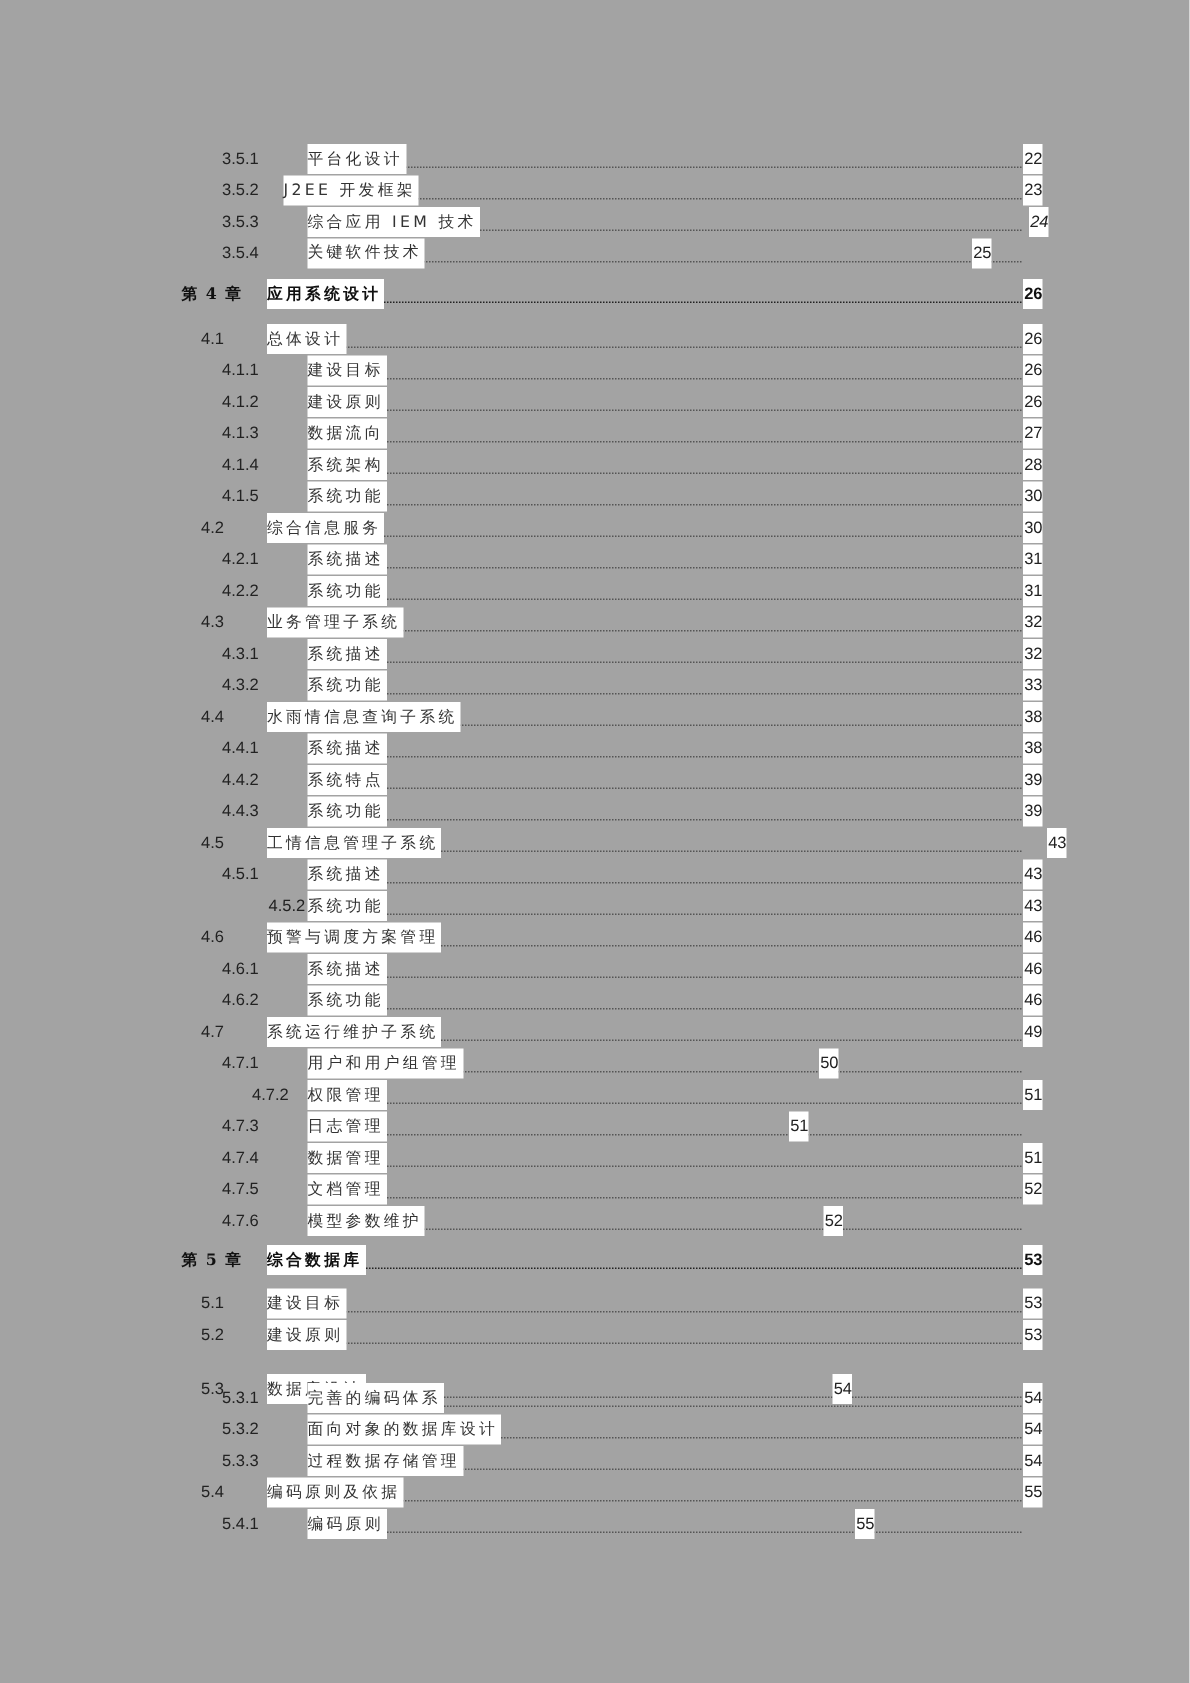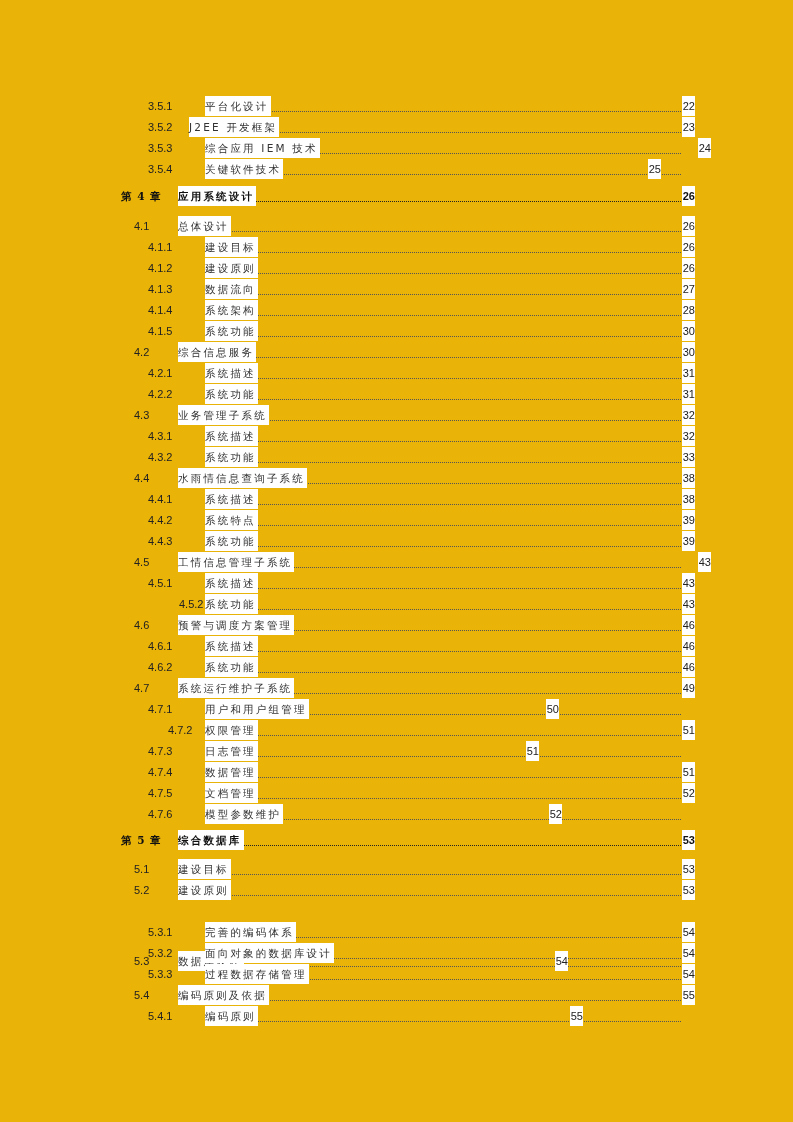--- a/index.html
+++ b/index.html
@@ -13,21 +13,21 @@
       position: relative;
       overflow: hidden;
       color: #1a1a1a;
     }
     .page {
       position: absolute;
       left: 0;
       top: 0;
       width: 793px;
       height: 1122px;
-      background: #eab308;
+      background: #a3a3a3;
     }
     .toc {
       position: absolute;
       left: 0;
       top: 0;
       width: 793px;
     }
     .toc-row {
       position: absolute;
       left: 0;
@@ -107,25 +107,25 @@
       <div class="toc-row subsub" style="top: 117px; width: 793px;">
     <span class="toc-num" style="left: 148px;">3.5.2</span>
     <span class="toc-title" style="left: 189px;">J2EE 开发框架</span>
     <span class="toc-leader" style="left: 189px; width: 492px;"></span>
     <span class="toc-page" style="right: 98px;">23</span>
   </div>
       <div class="toc-row subsub" style="top: 138px; width: 793px;">
     <span class="toc-num" style="left: 148px;">3.5.3</span>
     <span class="toc-title" style="left: 205px;">综合应用 IEM 技术</span>
     <span class="toc-leader" style="left: 205px; width: 476px;"></span>
-    <span class="toc-page" style="right: 82px;">24</span>
+    <span class="toc-page" style="right: 94px; font-style: italic;">24</span>
   </div>
       <div class="toc-row subsub" style="top: 159px; width: 759px;">
     <span class="toc-num" style="left: 148px;">3.5.4</span>
-    <span class="toc-title" style="left: 205px;">关键软件技术</span>
+    <span class="toc-title" style="left: 205px; font-family: Liberation Serif, serif;">关键软件技术</span>
     <span class="toc-leader" style="left: 205px; width: 476px;"></span>
     <span class="toc-page" style="right: 98px;">25</span>
   </div>
       <div class="toc-row chapter" style="top: 186px; width: 793px;">
     <span class="toc-num" style="left: 121px;">第 4 章</span>
     <span class="toc-title" style="left: 178px;">应用系统设计</span>
     <span class="toc-leader" style="left: 178px; width: 503px;"></span>
     <span class="toc-page" style="right: 98px;">26</span>
   </div>
       <div class="toc-row sub" style="top: 216px; width: 793px;">
@@ -313,21 +313,21 @@
     <span class="toc-title" style="left: 178px;">建设目标</span>
     <span class="toc-leader" style="left: 178px; width: 503px;"></span>
     <span class="toc-page" style="right: 98px;">53</span>
   </div>
       <div class="toc-row sub" style="top: 880px; width: 793px;">
     <span class="toc-num" style="left: 134px;">5.2</span>
     <span class="toc-title" style="left: 178px;">建设原则</span>
     <span class="toc-leader" style="left: 178px; width: 503px;"></span>
     <span class="toc-page" style="right: 98px;">53</span>
   </div>
-      <div class="toc-row sub" style="top: 951px; width: 666px;">
+      <div class="toc-row sub" style="top: 916px; width: 666px;">
     <span class="toc-num" style="left: 134px;">5.3</span>
     <span class="toc-title" style="left: 178px;">数据库设计</span>
     <span class="toc-leader" style="left: 178px; width: 503px;"></span>
     <span class="toc-page" style="right: 98px;">54</span>
   </div>
       <div class="toc-row subsub" style="top: 922px; width: 793px;">
     <span class="toc-num" style="left: 148px;">5.3.1</span>
     <span class="toc-title" style="left: 205px;">完善的编码体系</span>
     <span class="toc-leader" style="left: 205px; width: 476px;"></span>
     <span class="toc-page" style="right: 98px;">54</span>

